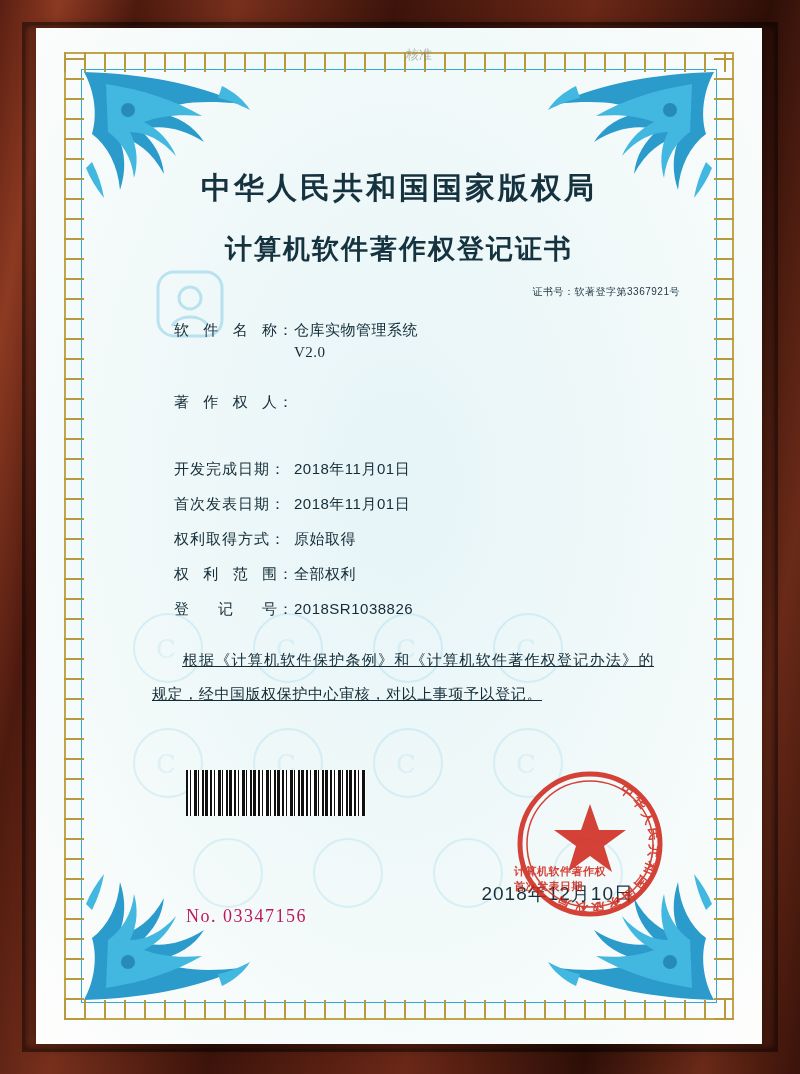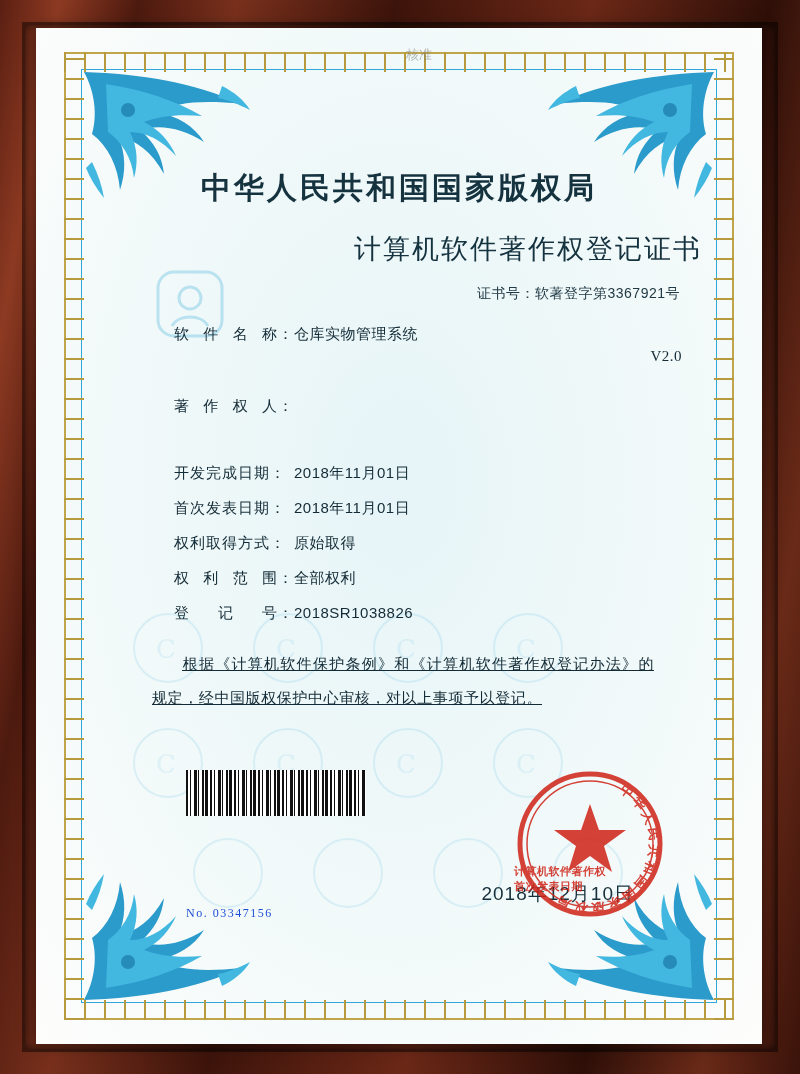--- a/index.html
+++ b/index.html
@@ -123,31 +123,31 @@
   .title-main {
     text-align: center;
     font-family: "DejaVu Serif", serif;
     font-size: 30px;
     letter-spacing: 3px;
     font-weight: bold;
     color: #15323f;
     margin-top: 80px;
   }
   .title-sub {
-    text-align: right;
+    text-align: center;
     font-family: "DejaVu Serif", serif;
     font-size: 27px;
     letter-spacing: 2px;
-    font-weight: normal;
+    font-weight: bold;
     color: #15323f;
     margin-top: 22px;
   }
   .cert-no {
     text-align: right;
-    font-size: 14px;
+    font-size: 10px;
     color: #223a45;
     margin-top: 18px;
     padding-right: 22px;
     letter-spacing: 0.5px;
   }
 
   .fields {
     margin-top: 22px;
     padding-left: 78px;
     padding-right: 20px;
@@ -173,21 +173,20 @@
   }
   .field-label.spread > span { display: inline-block; }
   .field-value {
     flex: 1;
     letter-spacing: 0.5px;
   }
   .field-value .line2 {
     display: block;
     margin-top: 4px;
     font-family: "Liberation Serif", serif;
-    text-align: right;
   }
   .gap-lg { height: 16px; }
 
   .paragraph {
     margin-top: 24px;
     padding-left: 56px;
     padding-right: 48px;
     font-size: 15px;
     line-height: 34px;
     color: #132b36;
@@ -216,22 +215,22 @@
         #101010 12px, #101010 13px, #fff 13px, #fff 16px,
         #101010 16px, #101010 18px, #fff 18px, #fff 19px,
         #101010 19px, #101010 22px, #fff 22px, #fff 24px);
   }
 
   .serial {
     position: absolute;
     left: 150px;
     top: 878px;
     font-family: "Liberation Serif", serif;
-    font-size: 12px;
-    color: #1d4ed8;
+    font-size: 18px;
+    color: #be185d;
     letter-spacing: 1.5px;
     z-index: 7;
   }
 
   .issue-date {
     position: absolute;
     right: 128px;
     top: 853px;
     font-size: 19px;
     color: #17303b;

